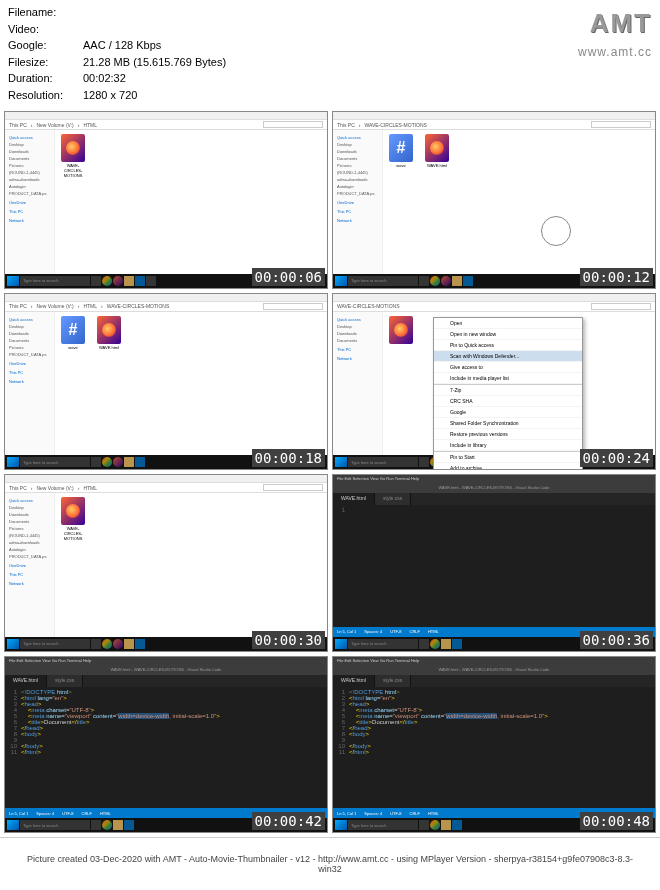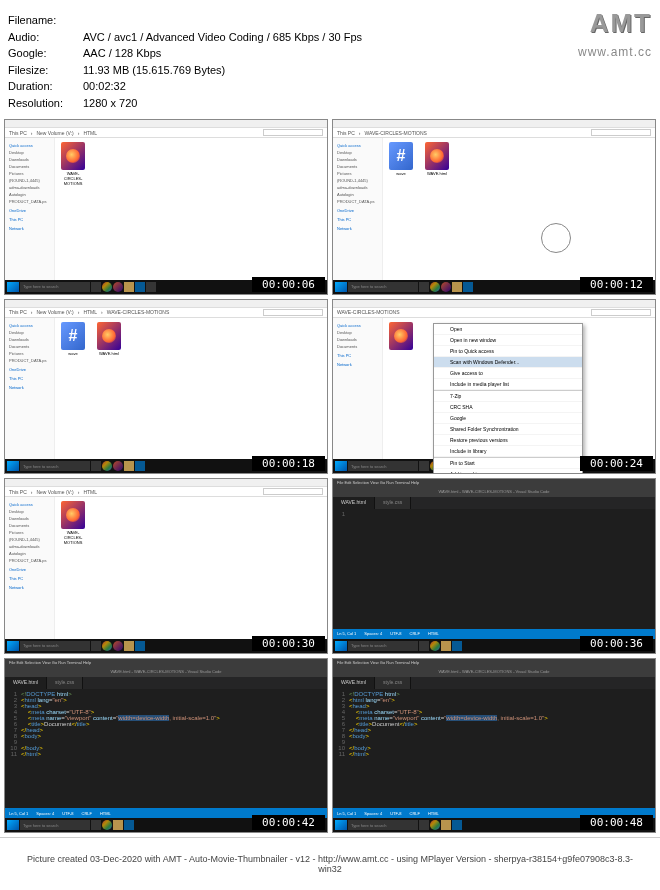--- a/index.html
+++ b/index.html
@@ -1,25 +1,25 @@
 <!DOCTYPE html>
 <html><head>
 <meta charset="utf-8">
 <style>
 *{margin:0;padding:0;box-sizing:border-box;font-family:Arial,sans-serif}
 body{width:660px;height:890px;background:#fff;font-size:10px;color:#000;display:flex;flex-direction:column}
-.hdr{padding:12px 8px 8px;line-height:1.5;font-size:11px;position:relative}
+.hdr{padding:4px 8px 8px;line-height:1.5;font-size:11px;position:relative}
 .hdr .row{display:flex}
 .hdr .lbl{width:75px}
 .logo{position:absolute;top:4px;right:8px;text-align:right;font-family:'Times New Roman',serif}
 .logo .big{font-size:26px;font-weight:bold;letter-spacing:2px;color:#999;text-shadow:1px 1px 0 #666}
 .logo .url{font-size:12px;color:#888;letter-spacing:1px}
 .grid{flex:1;display:grid;grid-template-columns:1fr 1fr;grid-template-rows:repeat(4,1fr);gap:4px;padding:0 4px 4px}
 .thumb{position:relative;background:#fff;border:1px solid #888;overflow:hidden;display:flex;flex-direction:column}
-.ts{position:absolute;bottom:2px;right:2px;background:#000000;color:#fff;font-family:monospace;font-size:11px;padding:1px 10px;z-index:10}
+.ts{position:absolute;bottom:2px;right:2px;background:#404040;color:#fff;font-family:monospace;font-size:14px;padding:1px 3px;z-index:10}
 .ftr{font-size:9px;color:#444;text-align:center;padding:16px;border-top:1px solid #ccc}
 
 
 .exp-top{height:8px;background:#f0f0f0;border-bottom:1px solid #ddd}
 .exp-addr{height:10px;background:#fff;border-bottom:1px solid #ddd;font-size:5px;color:#555;padding:1px 4px;display:flex;align-items:center;gap:4px}
 .exp-search{margin-left:auto;width:60px;height:7px;border:1px solid #ccc}
 .exp-body{flex:1;display:flex;background:#fff}
 .exp-side{width:50px;background:#fafafa;border-right:1px solid #eee;font-size:4px;color:#555;padding:2px}
 .exp-side div{padding:1px 2px}
 .exp-side .sec{color:#06c;margin-top:2px}
@@ -64,30 +64,29 @@
 .cursor-ring{position:absolute;width:30px;height:30px;border:1px solid #888;border-radius:50%;top:60%;left:58%}
 </style>
 </head>
 <body>
 
 <div class="hdr">
   <div class="row">
       <div class="lbl">Filename:</div>
     </div>
   <div class="row">
-      <div class="lbl">Audio:</div>
-      <div>AVC / avc1 / Advanced Video Coding / 685 Kbps / 30 Fps</div>
+      <div class="lbl">Video:</div>
     </div>
   <div class="row">
       <div class="lbl">Google:</div>
       <div>AAC / 128 Kbps</div>
     </div>
   <div class="row">
       <div class="lbl">Filesize:</div>
-      <div>11.93 MB (15.615.769 Bytes)</div>
+      <div>21.28 MB (15.615.769 Bytes)</div>
     </div>
   <div class="row">
       <div class="lbl">Duration:</div>
       <div>00:02:32</div>
     </div>
   <div class="row">
       <div class="lbl">Resolution:</div>
       <div>1280 x 720</div>
     </div>
   <div class="logo">

